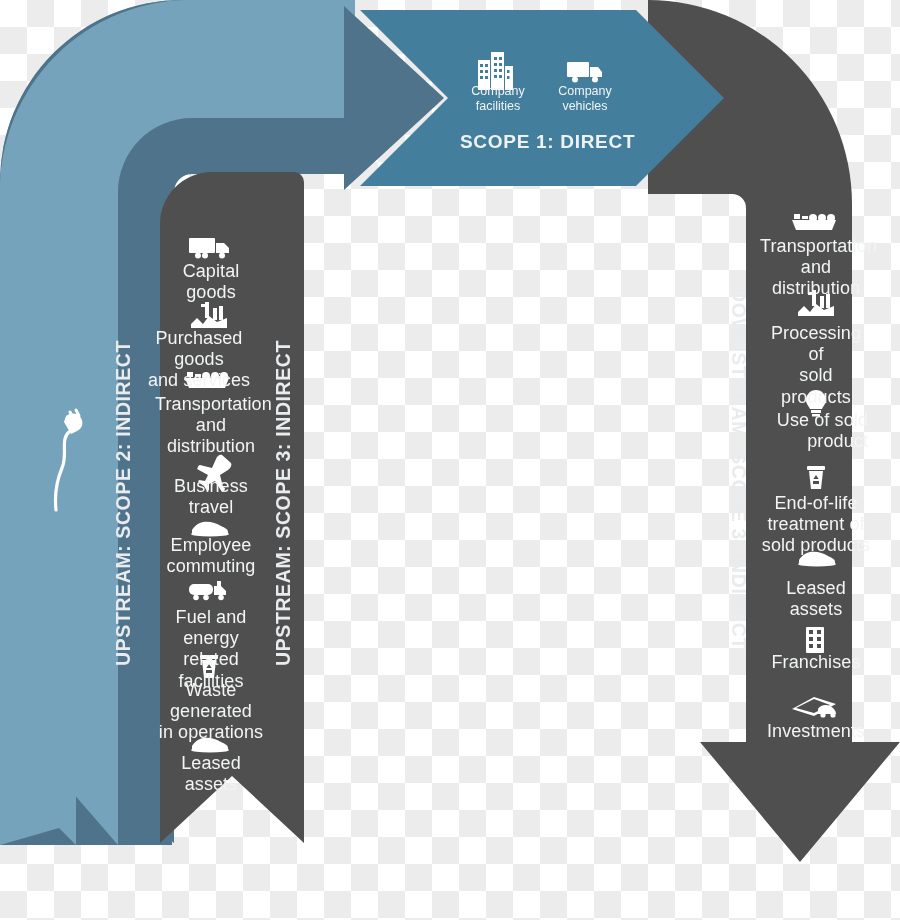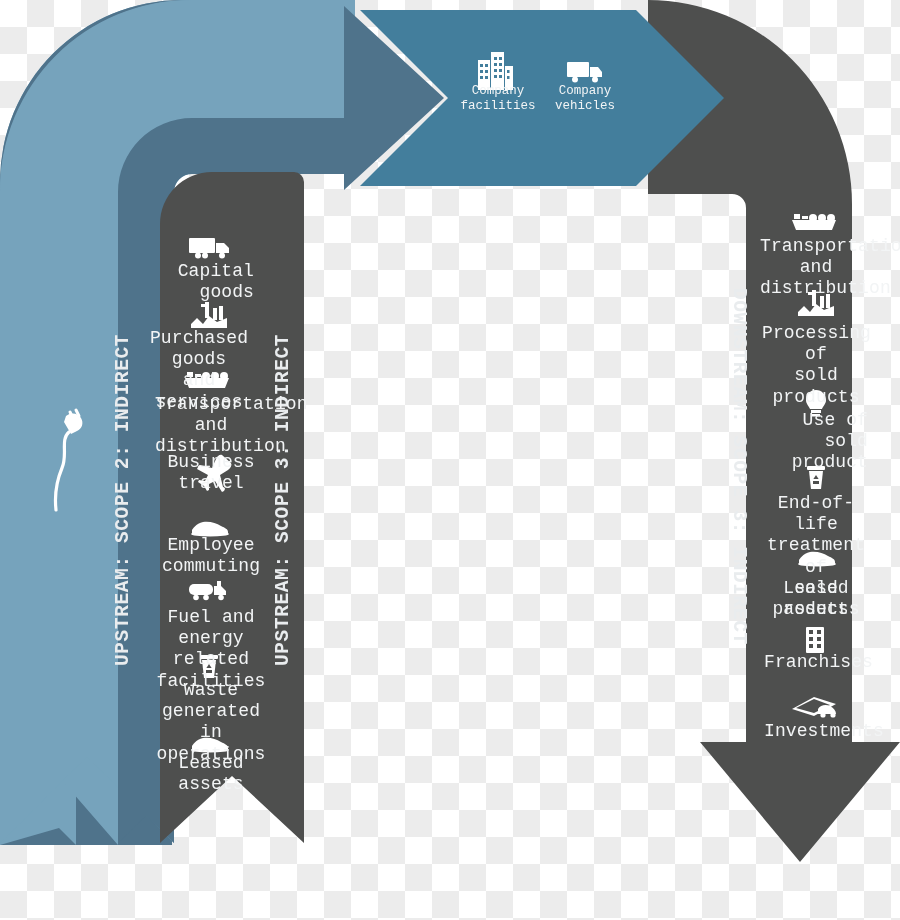--- a/index.html
+++ b/index.html
@@ -6,21 +6,20 @@
   html, body {
     margin: 0; padding: 0;
     width: 900px; height: 920px;
     font-family: "Liberation Sans", sans-serif;
     background: #ffffff;
   }
   #stage {
     position: relative;
     width: 900px; height: 920px;
     overflow: hidden;
-    font-family: Liberation Mono, monospace;
   }
   
   #checker {
     position: absolute; inset: 0;
     background-color: #ffffff;
     background-image:
       linear-gradient(45deg, #ececec 25%, transparent 25%, transparent 75%, #ececec 75%),
       linear-gradient(45deg, #ececec 25%, transparent 25%, transparent 75%, #ececec 75%);
     background-size: 54px 54px;
     background-position: 0 0, 27px 27px;
@@ -462,32 +461,33 @@
         <circle cx="41" cy="20" r="2.6"></circle>
       </g>
 
     </g>
   </svg>
 
   <div class="lbl scope1-sub" style="left:456px; top:84px; width:84px;">Company
 facilities</div>
   <div class="lbl scope1-sub" style="left:543px; top:84px; width:84px;">Company
 vehicles</div>
+  <div class="scope1-title" style="left:460px; top:131px;">SCOPE 1: DIRECT</div>
 
   <div class="vert up" style="left:112px; top:666px;">UPSTREAM: SCOPE 2: INDIRECT</div>
 
 
   <div class="vert up" style="left:272px; top:666px;">UPSTREAM: SCOPE 3: INDIRECT</div>
 
-  <div class="lbl item-label" style="left:152px; top:261px; width:102px;text-align:right;">Capital goods</div>
+  <div class="lbl item-label" style="left:160px; top:261px; width:102px;">Capital goods</div>
   <div class="lbl item-label" style="left:144px; top:328px; width:110px;">Purchased goods
 and services</div>
   <div class="lbl item-label" style="left:155px; top:394px; width:112px;">Transportation
 and distribution</div>
-  <div class="lbl item-label" style="left:160px; top:452px; width:102px;">Business travel</div>
+  <div class="lbl item-label" style="left:160px; top:476px; width:102px;">Business travel</div>
   <div class="lbl item-label" style="left:160px; top:535px; width:102px;">Employee
 commuting</div>
   <div class="lbl item-label" style="left:155px; top:607px; width:112px;">Fuel and energy
 related facilities</div>
   <div class="lbl item-label" style="left:155px; top:680px; width:112px;">Waste generated
 in operations</div>
   <div class="lbl item-label" style="left:160px; top:753px; width:102px;">Leased assets</div>
 
   <div class="vert down" style="left:750px; top:288px;">DOWNSTREAM: SCOPE 3: INDIRECT</div>
 

